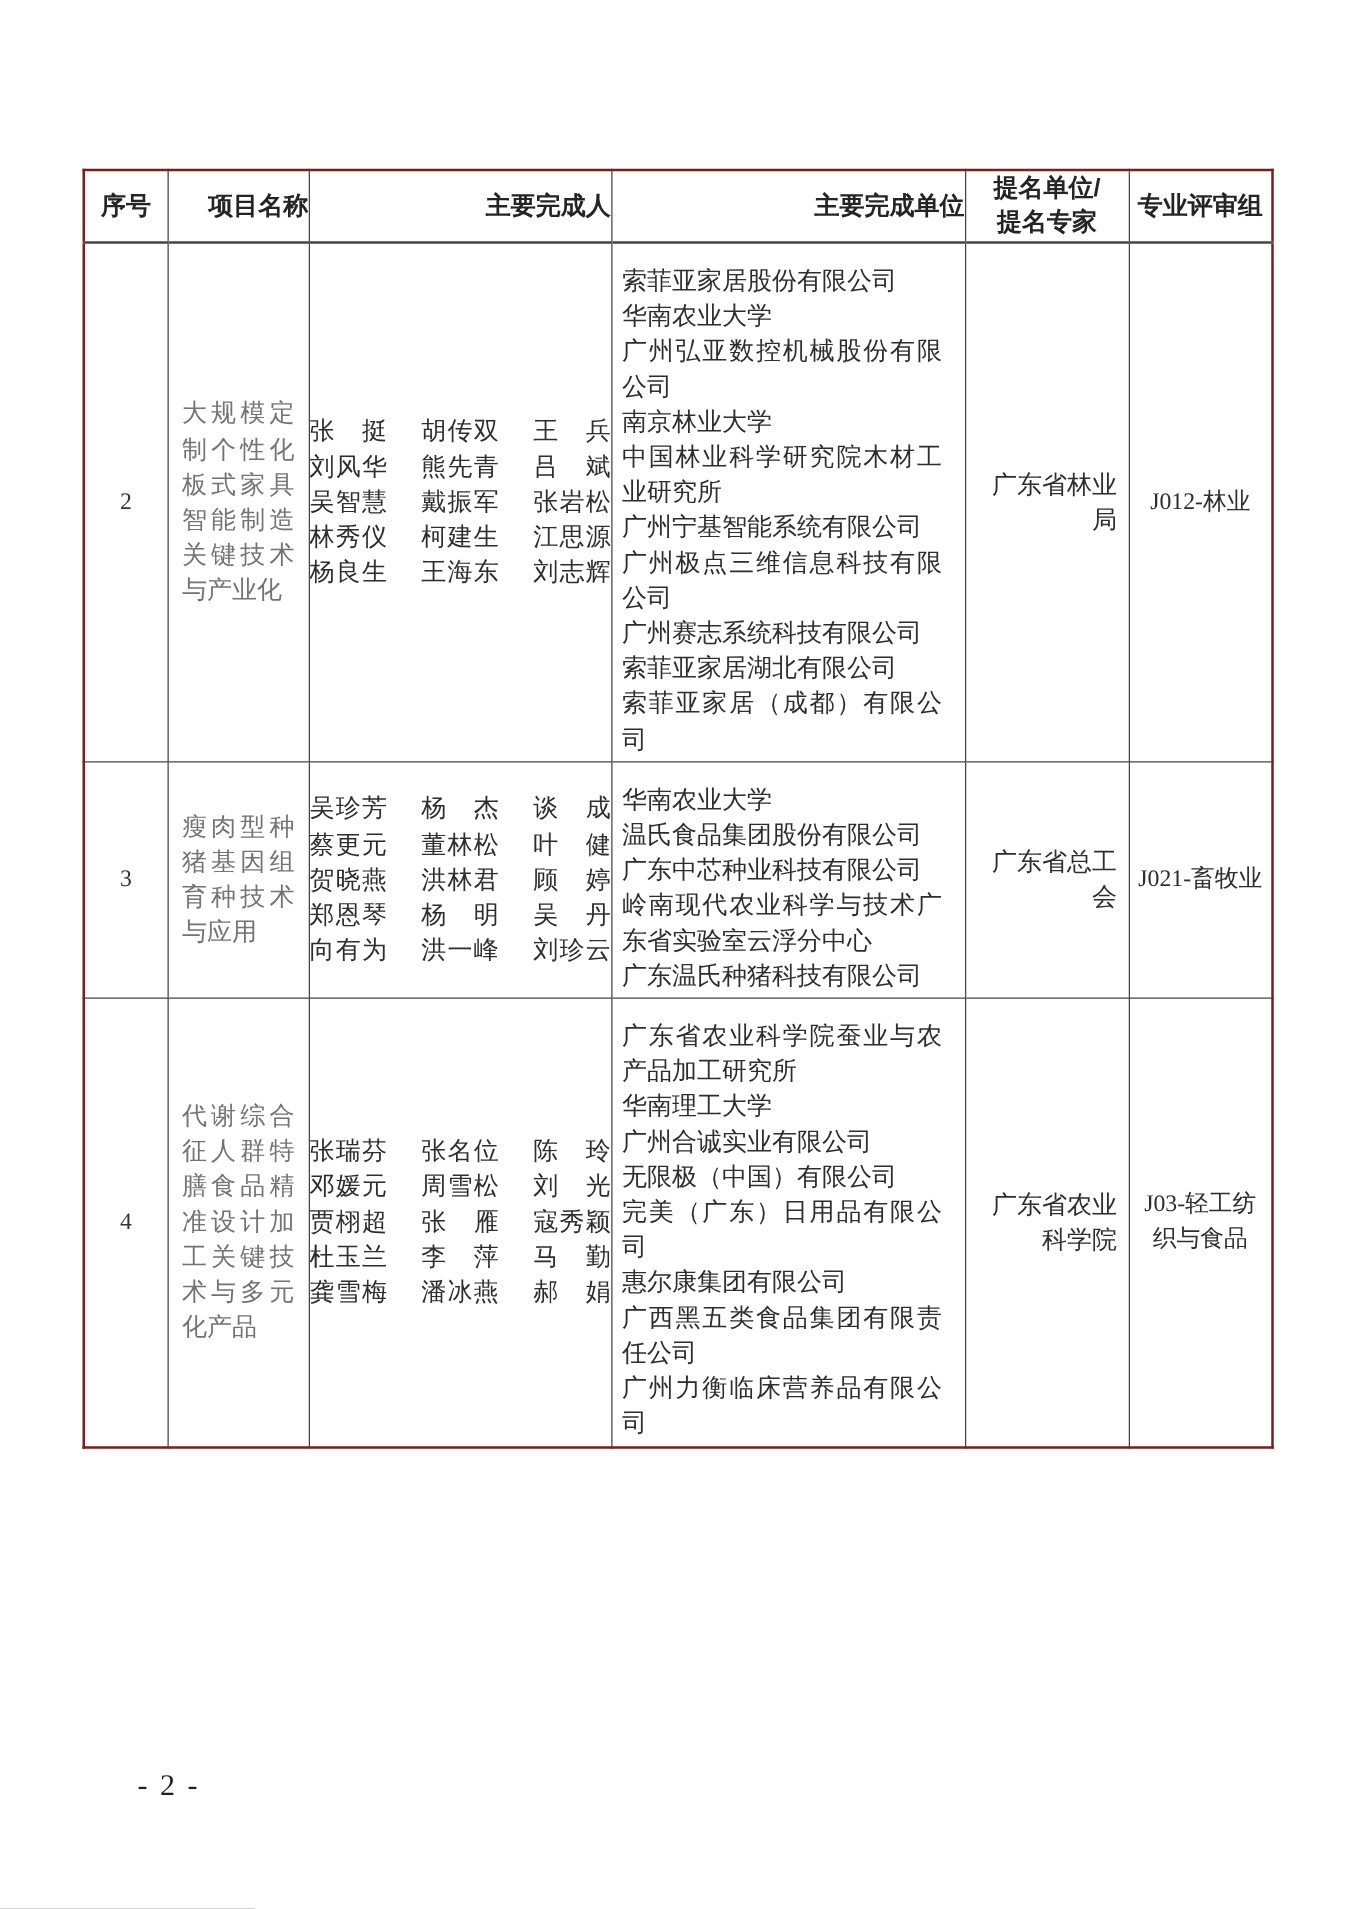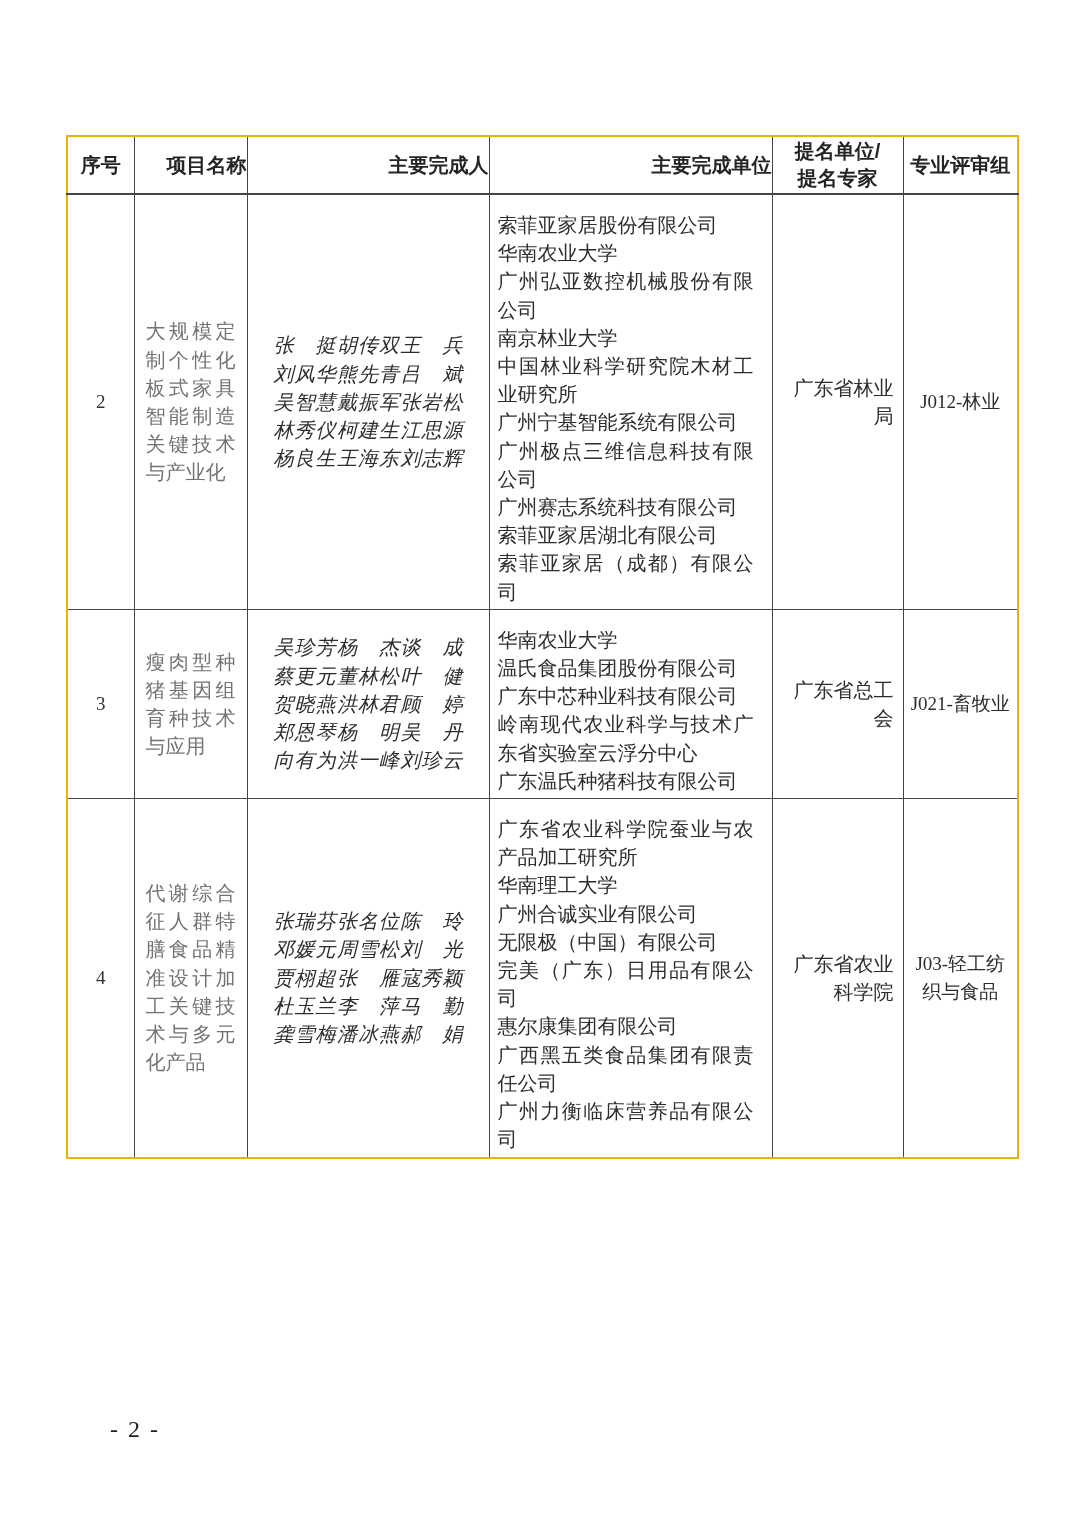--- a/index.html
+++ b/index.html
@@ -11,21 +11,21 @@
     font-family:"Liberation Serif","DejaVu Serif",serif;
     color:#2d2d2d;
     overflow:hidden;
   }
   table.award-table{
     position:absolute;
     left:66px;top:135px;
     width:951px;
     border-collapse:collapse;
     table-layout:fixed;
-    border:2px solid #eab308;
+    border:2px solid #7f1d1d;
   }
   .award-table th,.award-table td{
     border:1px solid #454545;
     font-size:20px;
     line-height:28.2px;
     vertical-align:middle;
     padding:0;
     overflow:hidden;
   }
   .award-table thead th{
@@ -45,21 +45,21 @@
   th.h-pad-8{padding-left:9px;}
   th.h-multiline{white-space:pre-line;}
   td.cell-no{text-align:center;font-size:19px;color:#333;}
   td.cell-project{}
   .project-name{
     width:90px;
     margin:0 auto;
     text-align:justify;
     color:#737373;
   }
-  td.cell-contrib{padding:0 26px;font-style:italic;}
+  td.cell-contrib{padding:0 0;}
   .contrib-line{
     display:flex;
     justify-content:space-between;
   }
   .contrib-name{
     display:inline-block;
     width:62px;
     text-align:justify;
     text-align-last:justify;
     white-space:nowrap;

